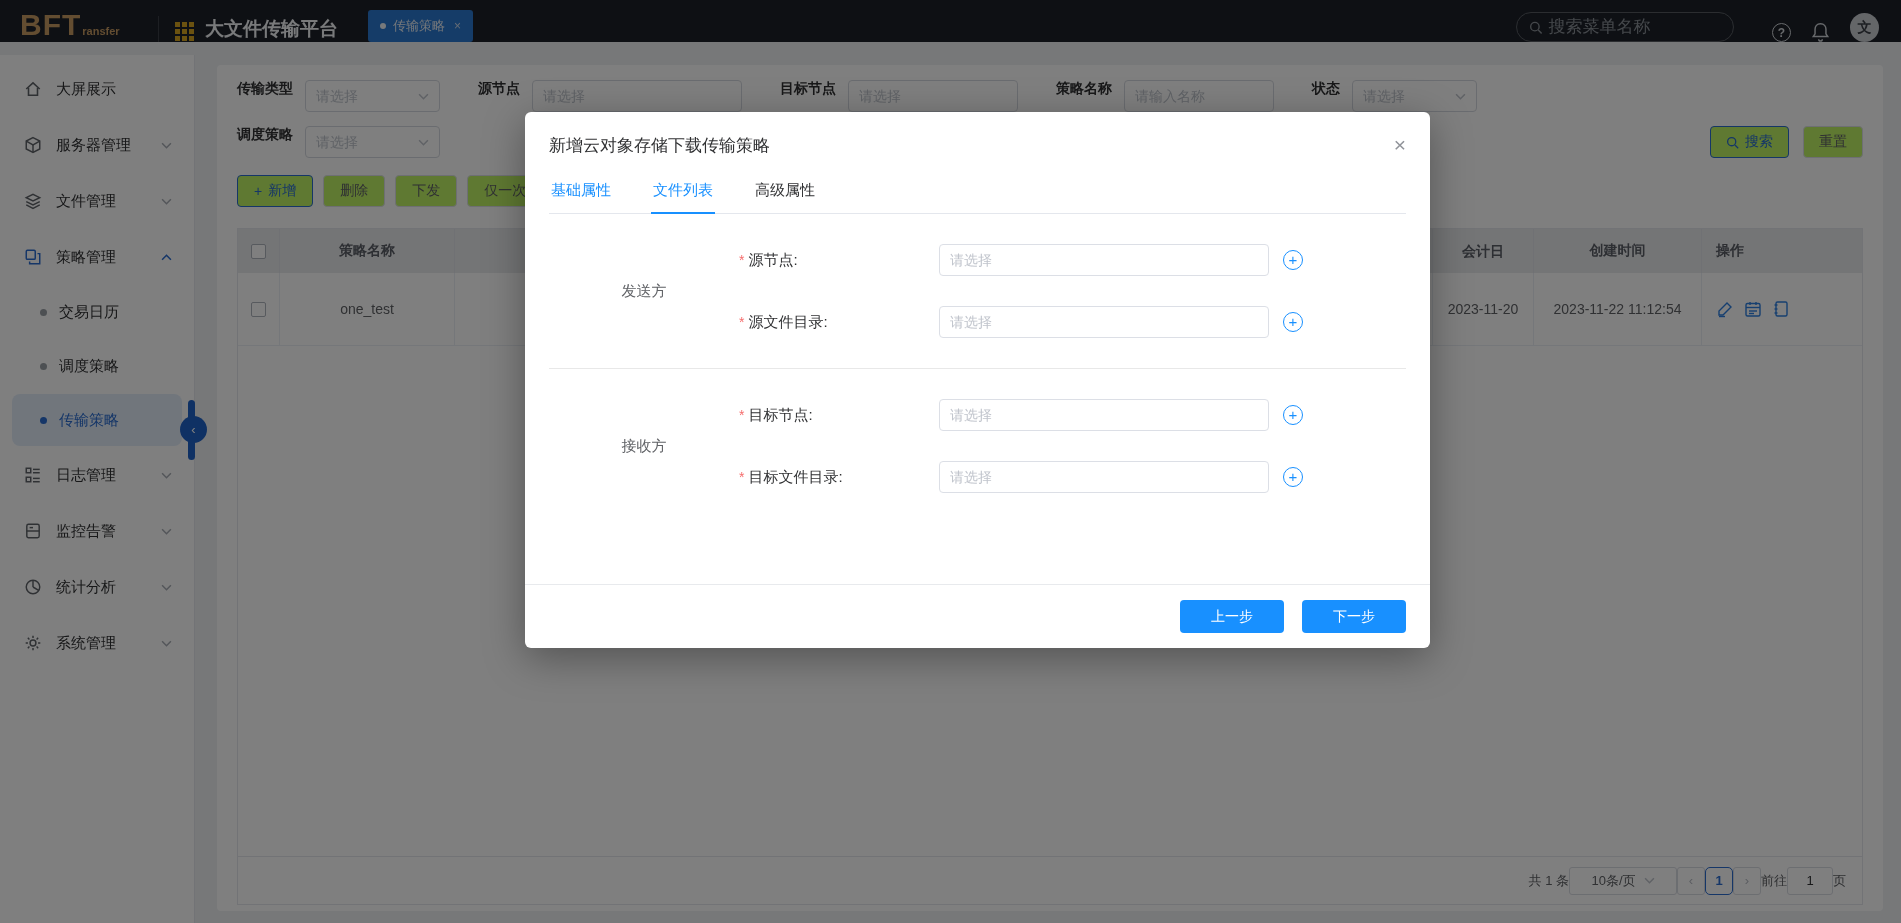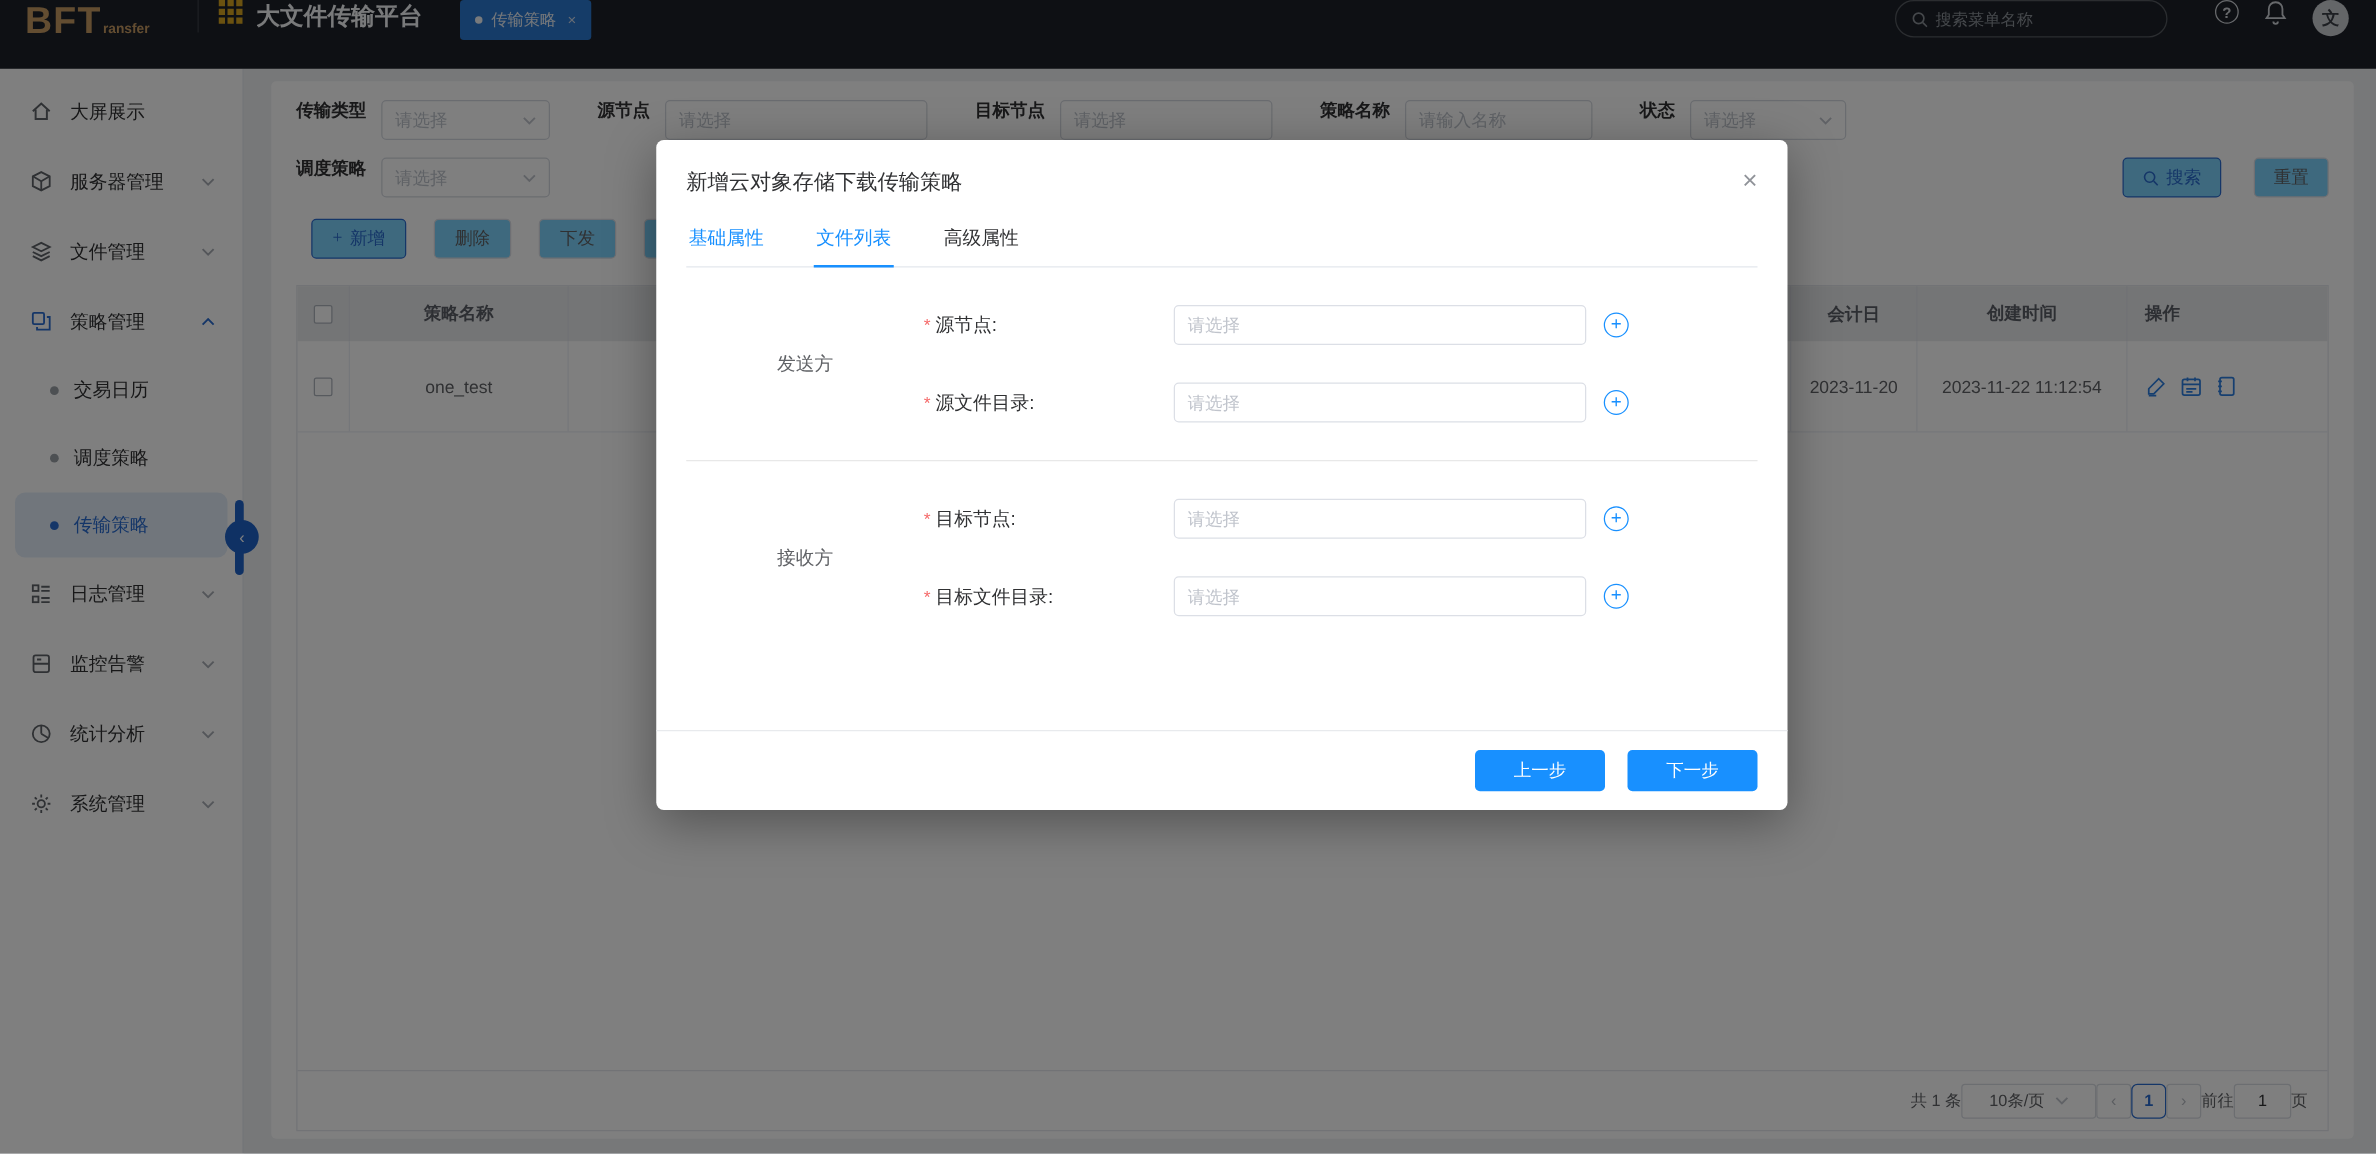--- a/index.html
+++ b/index.html
@@ -1,33 +1,33 @@
 <!DOCTYPE html>
 <html><head>
 <meta charset="utf-8">
 <style>
   * { margin:0; padding:0; box-sizing:border-box; }
   html,body { width:1901px; height:923px; overflow:hidden; }
   body { font-family:"Liberation Sans","DejaVu Sans",sans-serif; background:#eef0f3; position:relative; }
 
   
-  .topbar { position:absolute; left:0; top:0; width:1901px; height:55px; background:#1d2129; display:flex; align-items:flex-start; z-index:10; }
+  .topbar { position:absolute; left:0; top:0; width:1901px; height:42px; background:#1d2129; display:flex; align-items:flex-end; z-index:10; }
   .logo { width:158px; padding-left:20px; display:flex; align-items:baseline; color:#c79a62; }
   .logo-main { font-size:30px; font-weight:bold; letter-spacing:1px; }
   .logo-sub { font-size:11px; font-weight:bold; margin-left:1px; }
   .top-divider { width:1px; height:26px; background:#3a3f46; margin-right:16px; }
   .grid-icon { width:20px; height:20px; display:grid; grid-template-columns:repeat(3,5px); grid-template-rows:repeat(3,5px); gap:2px; margin-right:10px; }
   .grid-icon span { background:#d6a420; }
   .app-title { color:#f2f4f7; font-size:19px; font-weight:bold; }
   .top-tab { margin-left:30px; background:#2a78d0; color:#e8eef5; font-size:13px; height:32px; padding:0 12px; border-radius:3px; display:flex; align-items:center; gap:7px; }
   .top-tab .dot { width:6px; height:6px; border-radius:50%; background:#f0f4f8; }
   .top-tab .tab-close { font-size:12px; color:#cdd9ea; margin-left:2px; cursor:pointer; }
   .top-spacer { flex:1; }
   .top-search { width:218px; height:30px; border:1px solid #565b61; border-radius:15px; display:flex; align-items:center; padding:0 12px; gap:6px; margin-right:38px; }
-  .top-search input { background:transparent; border:none; outline:none; color:#f97316; font-size:13px; width:100%; font-family:inherit; }
+  .top-search input { background:transparent; border:none; outline:none; color:#f97316; font-size:17px; width:100%; font-family:inherit; }
   .top-search input::placeholder { color:#8a9097; }
   .top-iconbtn { color:#cfd3d8; margin-right:20px; display:flex; align-items:center; cursor:pointer; }
   .help-circle { width:19px; height:19px; border:1.5px solid #cfd3d8; border-radius:50%; font-size:12px; font-weight:bold; display:flex; align-items:center; justify-content:center; }
   .avatar { width:29px; height:29px; border-radius:50%; background:#c9ccd1; color:#3a3f46; font-size:14px; font-weight:bold; display:flex; align-items:center; justify-content:center; margin-right:22px; cursor:pointer; }
 
   
   .sidebar { position:absolute; left:0; top:55px; width:195px; height:868px; background:#ffffff; border-right:1px solid #e4e7ed; padding-top:6px; z-index:5; }
   .side-item { height:56px; display:flex; align-items:center; padding-left:24px; position:relative; color:#303133; font-size:15px; cursor:pointer; }
   .side-item .s-icon { width:18px; height:18px; margin-right:14px; color:#5f6368; flex:0 0 auto; }
   .side-item .s-icon.blue { color:#2a6cd0; }
@@ -44,21 +44,21 @@
   .content { position:absolute; left:195px; top:55px; width:1706px; height:868px; background:#eef0f3; padding:10px 18px 12px 22px; }
   .card { background:#fff; border-radius:4px; width:100%; height:100%; padding:14px 20px 0; position:relative; }
   .filter-row { display:flex; align-items:center; height:34px; margin-bottom:12px; }
   .f-group { display:flex; align-items:flex-start; margin-right:38px; }
   .f-label { font-size:14px; font-weight:bold; color:#303133; margin-right:12px; white-space:nowrap; }
   .f-ctl { height:32px; border:1px solid #d5d9e0; border-radius:4px; background:#fff; display:flex; align-items:center; padding:0 10px; position:relative; }
   .f-ctl input { border:none; outline:none; width:100%; font-size:14px; color:#606266; font-family:inherit; }
   .f-ctl input::placeholder { color:#bfc4cc; }
   .f-ctl .sel-chev { color:#c0c4cc; margin-left:auto; flex:0 0 auto; }
   .f-actions { margin-left:auto; display:flex; gap:14px; }
-  .btn { height:32px; border-radius:4px; border:1px solid #dcdfe6; background:#7dd3fc; color:#606266; font-size:14px; padding:0 15px; display:flex; align-items:center; gap:6px; cursor:pointer; font-family:Liberation Serif, serif;margin-left:12px; }
+  .btn { height:32px; border-radius:4px; border:1px solid #dcdfe6; background:#bef264; color:#606266; font-size:14px; padding:0 15px; display:flex; align-items:center; gap:6px; cursor:pointer; font-family:Liberation Sans, sans-serif; }
   .btn.blue-outline { border-color:#2a6cd0; color:#2a6cd0; }
   .toolbar { display:flex; gap:10px; margin-top:16px; }
   .toolbar .btn { padding:0 16px; }
 
   
   .tablebox { position:absolute; left:20px; right:20px; top:163px; bottom:6px; border:1px solid #e4e7ed; display:flex; flex-direction:column; }
   .trow { display:flex; }
   .trow.head { background:#e9eaec; height:44px; }
   .trow.body { height:73px; border-bottom:1px solid #ebeef5; }
   .tcell { display:flex; align-items:center; justify-content:center; border-right:1px solid #e0e3e9; font-size:14px; color:#606266; text-align:center; padding:0 8px; }

